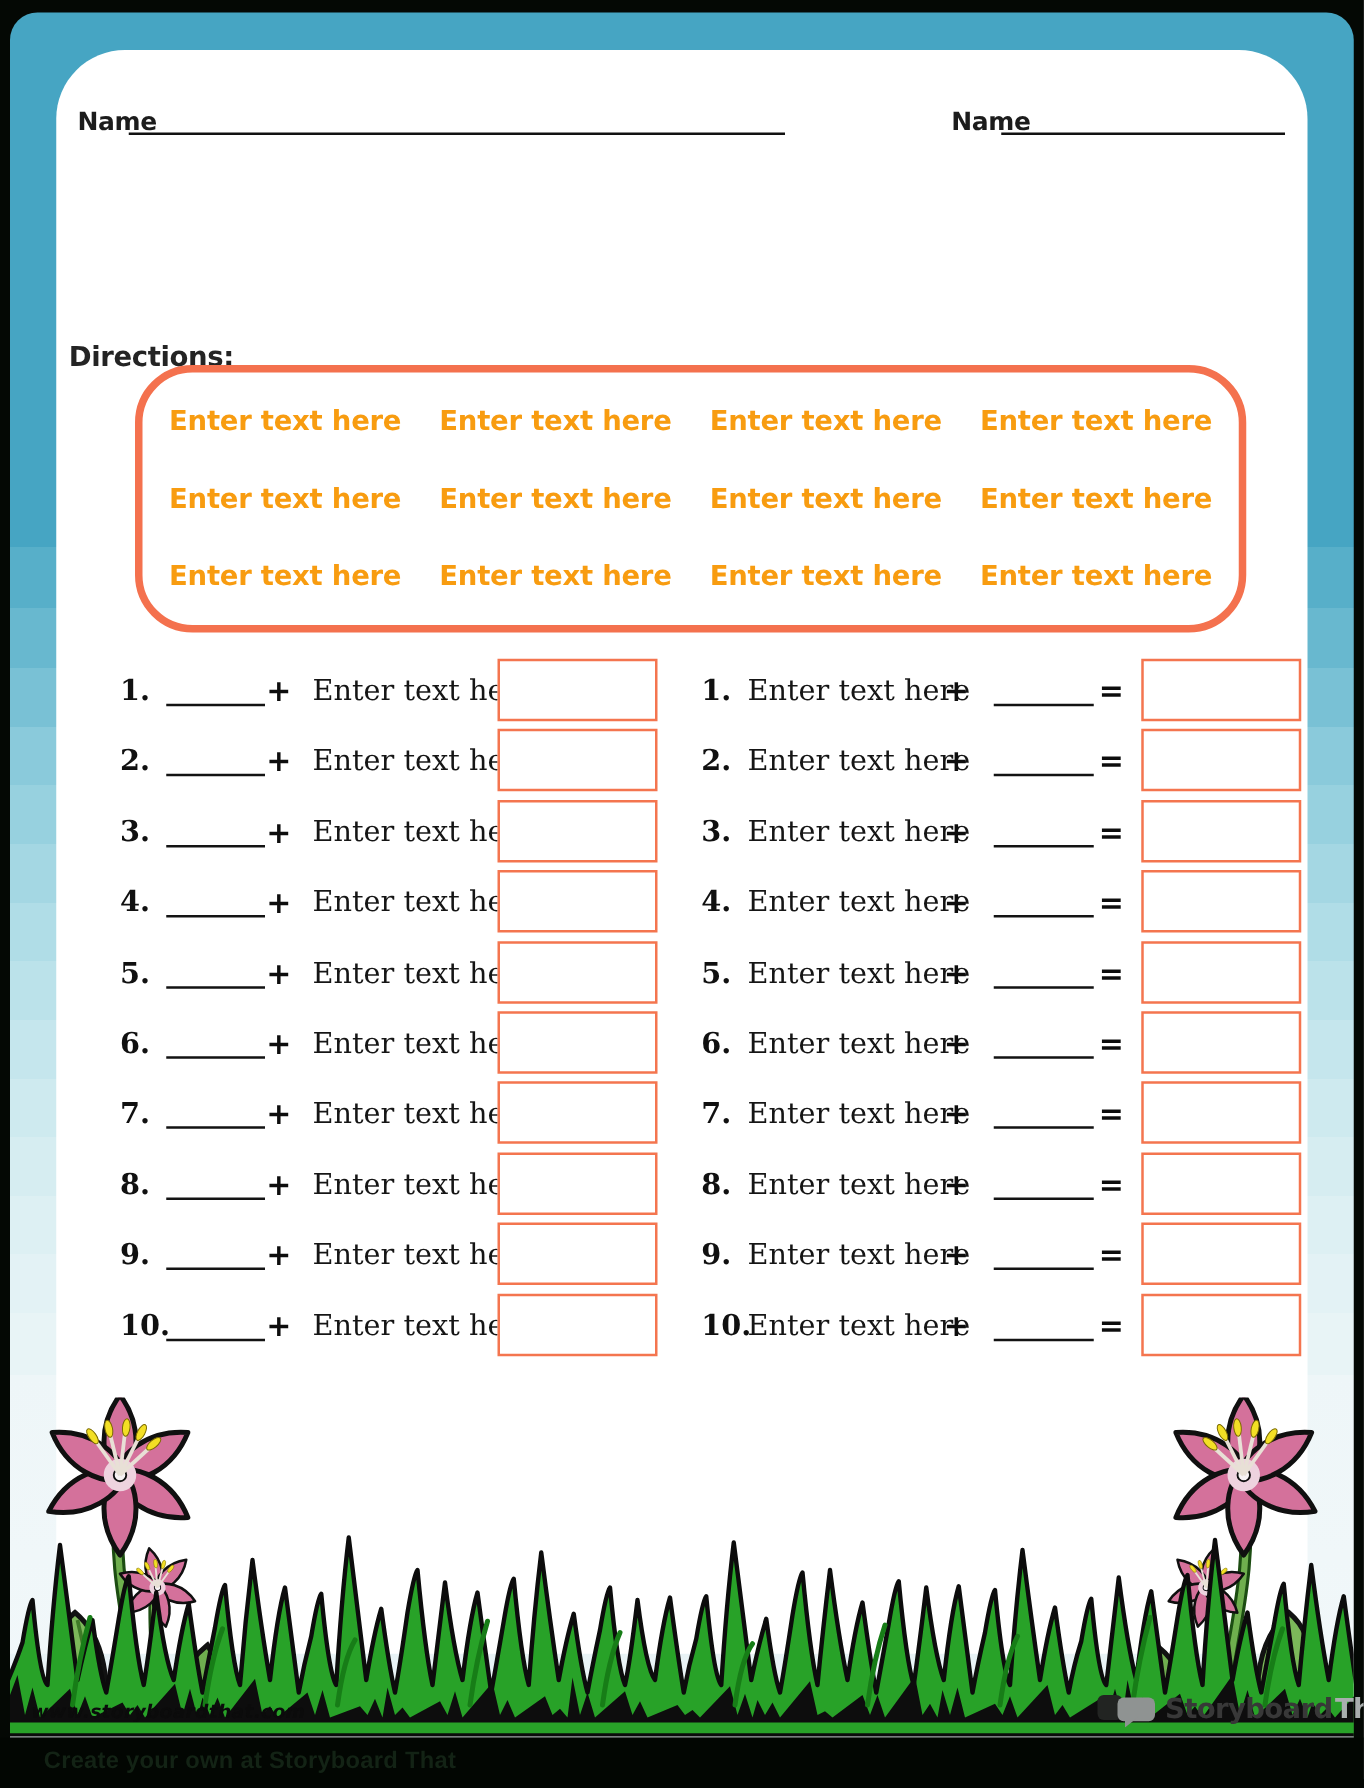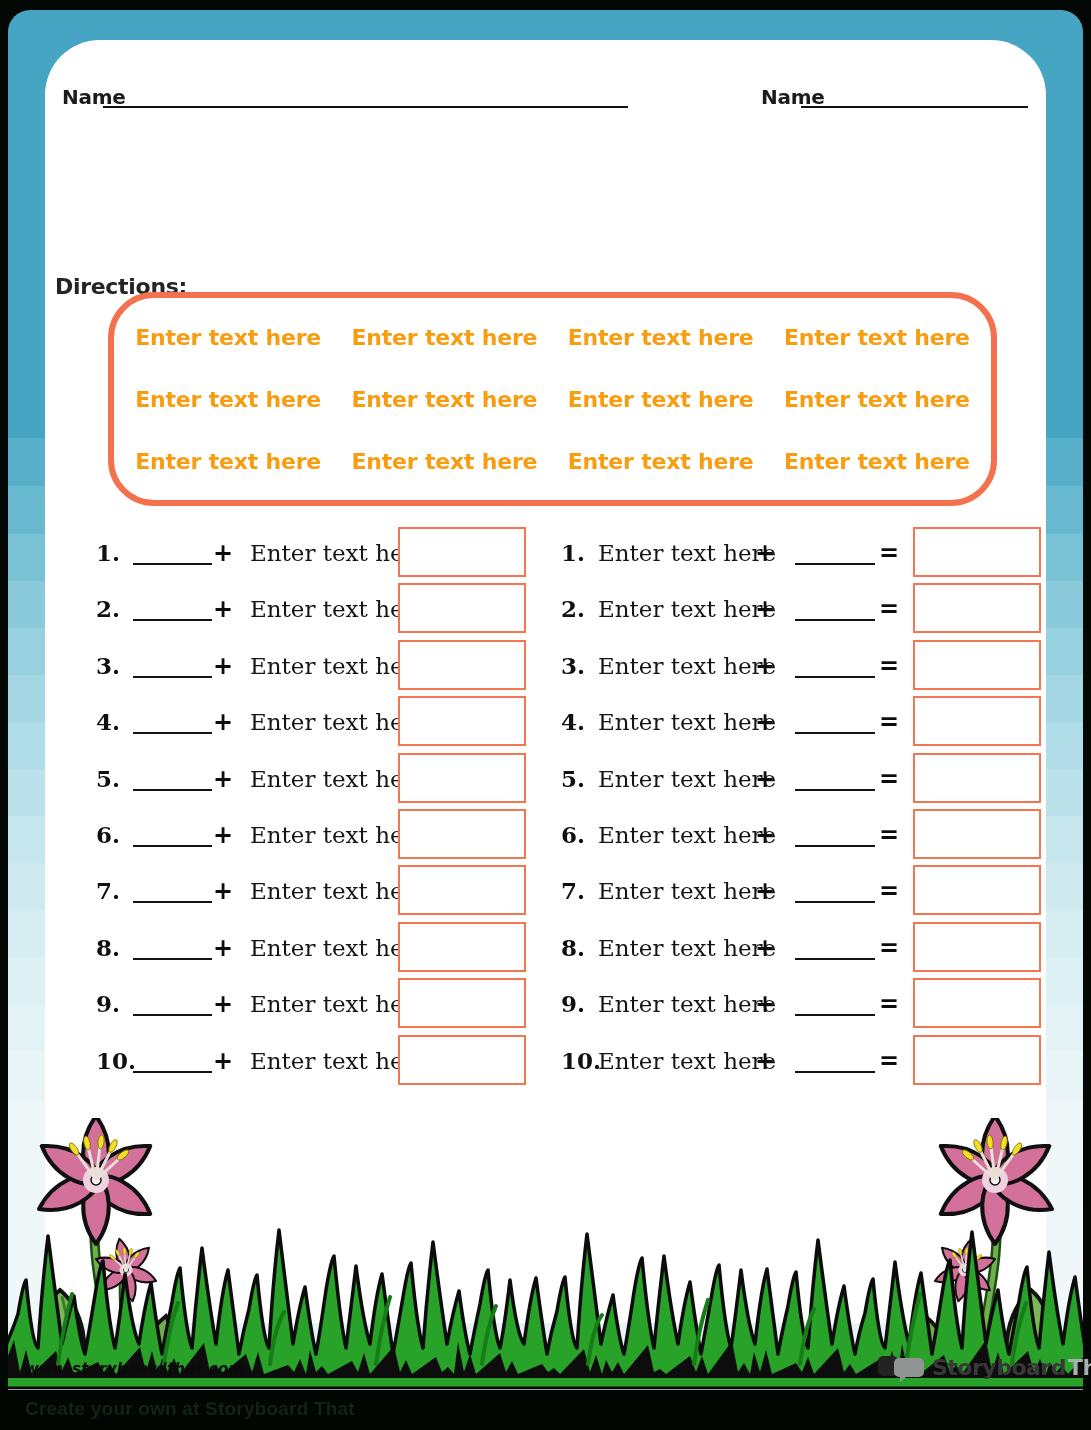--- a/index.html
+++ b/index.html
@@ -66,21 +66,21 @@
   .flower.fl-right{right:18px;transform:scaleX(-1);}
   .grass{position:absolute;left:8px;right:8px;bottom:40px;height:168px;}
   .grass-baseline{position:absolute;left:8px;right:8px;bottom:38px;height:3px;background:#9aa3a3;}
 
   .watermark{position:absolute;left:25px;top:1360px;font-weight:bold;font-size:15px;color:#0b0b0b;letter-spacing:0.2px;font-style:italic;}
   .logo{position:absolute;left:876px;top:1352px;display:flex;align-items:center;gap:2px;}
   .logo-text{font-weight:bold;font-size:22px;letter-spacing:-0.5px;}
   .logo-story{color:#383838;} .logo-that{color:#a9aeae;}
 
   .credit{position:absolute;left:0;right:0;bottom:0;height:40px;background:#020602;
-    color:#132315;font-weight:bold;font-size:19px;line-height:38px;padding-left:25px;
+    color:#132315;font-weight:bold;font-size:19px;line-height:38px;padding-left:35px;
     font-family:"Liberation Sans",sans-serif;letter-spacing:0.2px;}
 </style>
 </head>
 <body>
 
 <div class="page">
   <div class="frame"></div>
   <div class="panel"></div>
 
   <span class="hdr-label" style="left:62px;top:85px;">Name</span>

